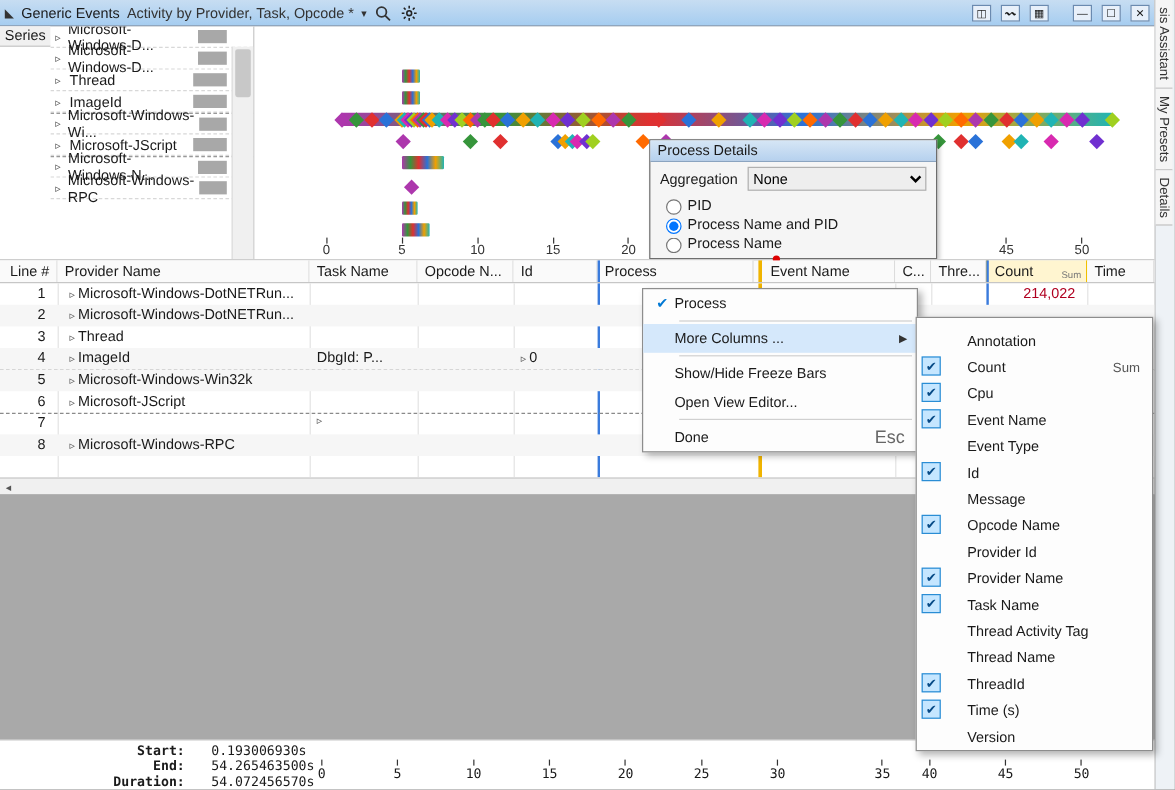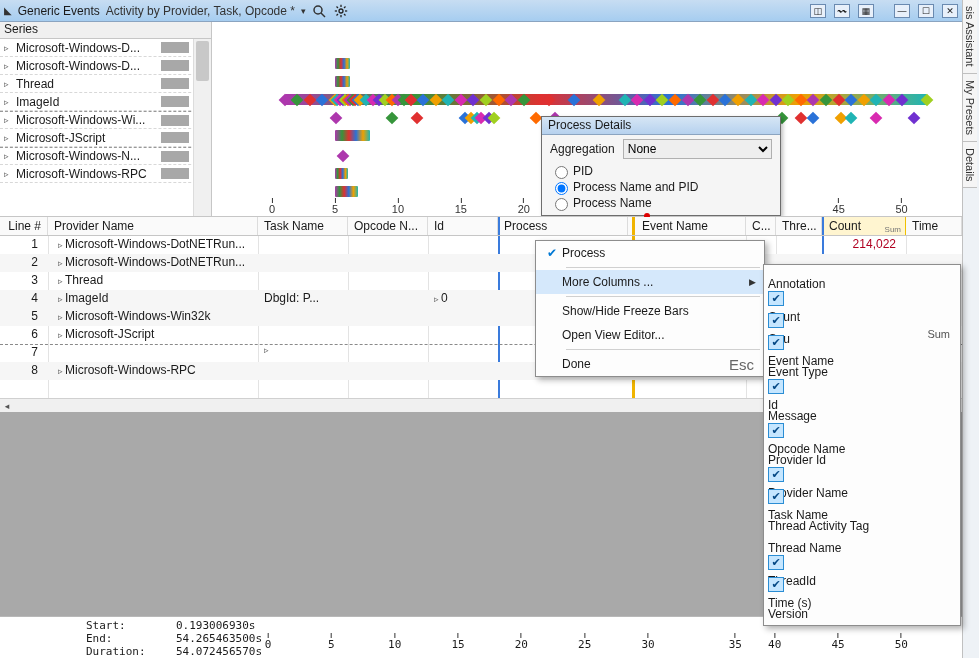--- a/index.html
+++ b/index.html
@@ -39,21 +39,21 @@
   .titlebar .ticon { width:16px; height:16px; display:flex; align-items:center;justify-content:center; cursor:default;}
   .titlebar .spacer { flex:1; }
   .tbtn { width:16px; height:14px; border:1px solid #6a8ab0; background:#e8f0fa; margin-left:2px; font-size:9px; display:flex;align-items:center;justify-content:center;}
   
   .vtabs { position:absolute; right:0; top:0; width:17px; height:100%; background:#eef2f6; border-left:1px solid #c0c0c0;}
   .vtab { writing-mode:vertical-rl; text-orientation:mixed; font-size:11px; padding:6px 1px; border-bottom:1px solid #c0c0c0; background:#f5f5f5; color:#333;}
   
   .series {
     position:absolute; left:0; top:22px; width:212px; height:194px;
     background:#fff; border-right:1px solid #c6c6c6;
-    display:flex; flex-direction:column;
+    display:flex; flex-direction:row;
   }
   .series-hdr { height:17px; background:#f0f0f0; border-bottom:1px solid #c6c6c6; padding:0 4px; font-size:12px;}
   .series-rows { flex:1; overflow:hidden; }
   .srow { height:18px; display:flex; align-items:center; padding-left:4px; gap:4px; border-bottom:1px dashed #d8d8d8; }
   .srow .tri2 { width:8px; font-size:9px; color:#555; }
   .srow .swatch { width:28px; height:11px; background:#a8a8a8; margin-left:auto; margin-right:22px; }
   .srow.dashedabove { border-top:1px dashed #999;}
   .series-scroll { position:absolute; right:0; top:17px; bottom:0; width:18px; background:#f0f0f0; border-left:1px solid #dcdcdc;}
   .series-scroll .thumb { position:absolute; left:2px; right:2px; top:2px; height:40px; background:#c8c8c8; border-radius:2px;}
   
@@ -101,41 +101,41 @@
   .vline.gold { border-left:3px solid #f0b400;}
   
   .hscroll { position:absolute; left:0; right:17px; top:398px; height:14px; background:#f0f0f0; border-top:1px solid #d0d0d0;}
   .hscroll .arrow { position:absolute; top:0; width:14px; height:14px; display:flex; align-items:center;justify-content:center; font-size:9px; color:#555;}
   
   .filler { position:absolute; left:0; right:17px; top:412px; height:204px; background:#a9a9a9;}
   
   .status {
     position:absolute; left:0; bottom:0; right:17px; height:42px; background:#fff; border-top:1px solid #b8b8b8; font-family:Consolas,monospace; font-size:11px;
   }
-  .status .labels { position:absolute; left:86px; top:2px; line-height:13px; text-align:left; width:80px;}
+  .status .labels { position:absolute; left:74px; top:2px; line-height:13px; text-align:right; width:80px;font-weight:bold;}
   .status .vals { position:absolute; left:176px; top:2px; line-height:13px;}
   .status .ruler { position:absolute; left:268px; right:10px; top:16px; height:20px;}
   .rt { position:absolute; top:0; transform:translateX(-50%); font-size:11px; text-align:center;}
   .rt::before{content:""; display:block; width:1px; height:5px; background:#333; margin:0 auto;}
   
   .ctx1 {
     position:absolute; left:535px; top:240px; width:230px; background:#fdfdfd; border:1px solid #8d8d8d; box-shadow:3px 3px 6px rgba(0,0,0,.3);
   }
   .ctx1 .mrow { display:flex; align-items:center; height:24px; padding:0 10px 0 6px; position:relative;}
   .ctx1 .mrow.sel { background:#d5e8fb;}
   .ctx1 .mrow.hassub::after{ content:"▶"; position:absolute; right:8px; font-size:9px; color:#333;}
   .ctx1 .chk { width:20px; text-align:center; color:var(--blue);}
   .ctx1 .sep { height:0; border-top:1px solid #d0d0d0; margin:2px 4px 2px 30px;}
   .ctx1 .kb { position:absolute; right:10px; color:#666; font-size:15px;}
   
   .ctx2 {
     position:absolute; left:763px; top:264px; width:198px; background:#fdfdfd; border:1px solid #8d8d8d; box-shadow:3px 3px 6px rgba(0,0,0,.3);
     padding:4px 0;
   }
-  .ctx2 .crow { display:flex; align-items:flex-start; height:22px; padding:0 10px 0 4px; gap:4px;flex-direction:column;}
+  .ctx2 .crow { display:flex; align-items:flex-end; height:22px; padding:0 10px 0 4px; gap:22px;}
   .ctx2 .cbox { width:16px; height:16px; border:1px solid transparent; display:flex; align-items:center;justify-content:center; font-size:11px; }
   .ctx2 .cbox.on { background:var(--chk); border-color:var(--chkb); color:#074a86;}
   .ctx2 .agg { margin-left:auto; color:#555; font-size:11px;}
 </style>
 </head>
 <body>
 
 <div class="titlebar">
   <span class="tri">◣</span>
   <span class="title-main">Generic Events</span>

